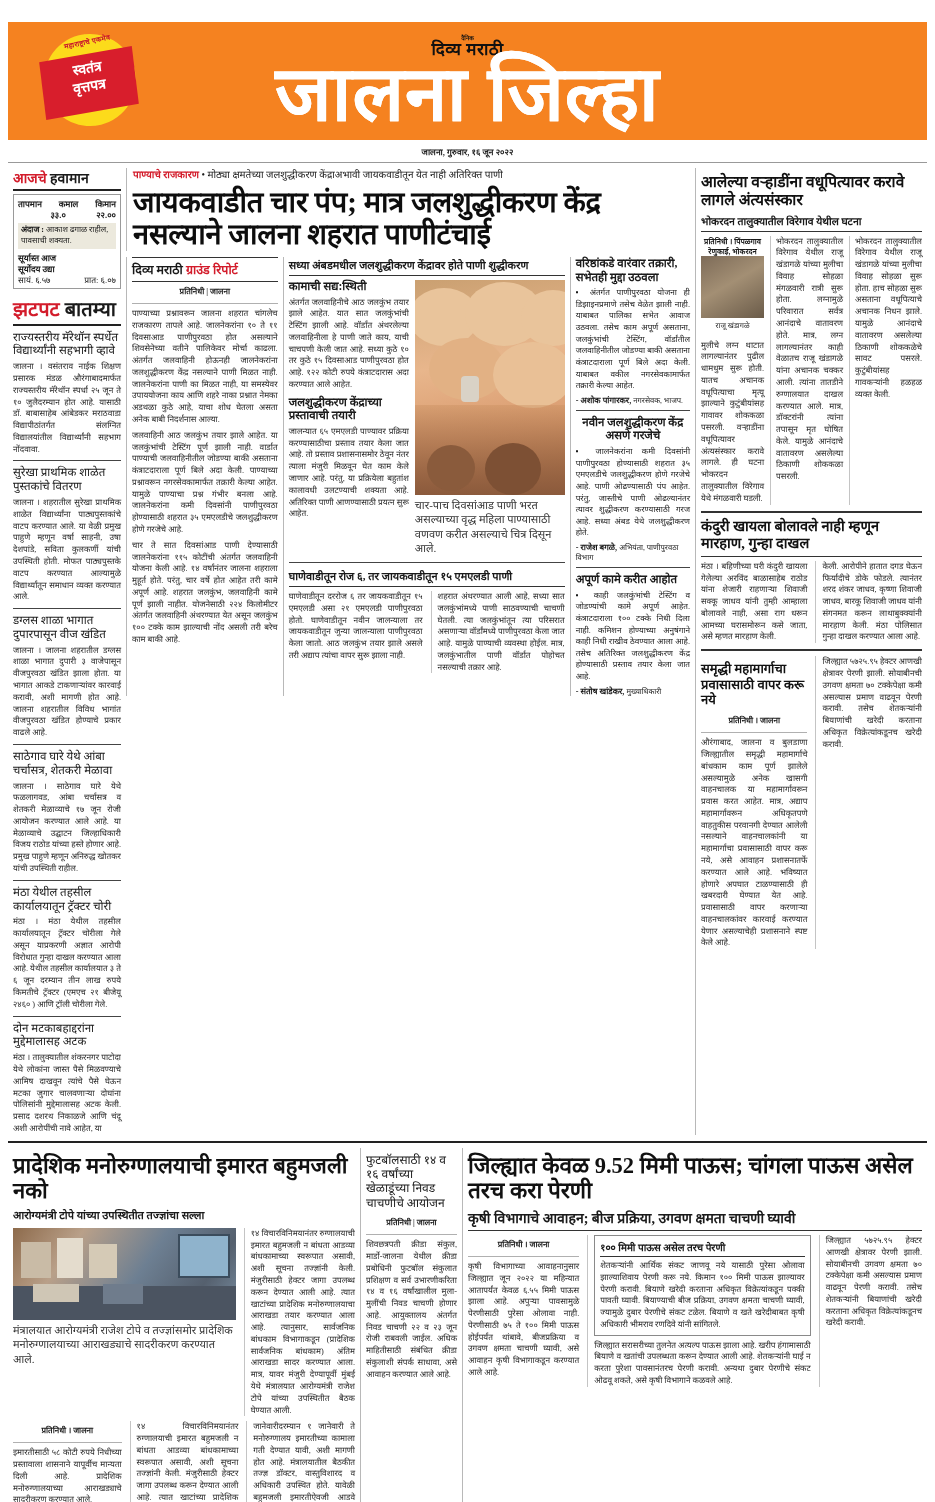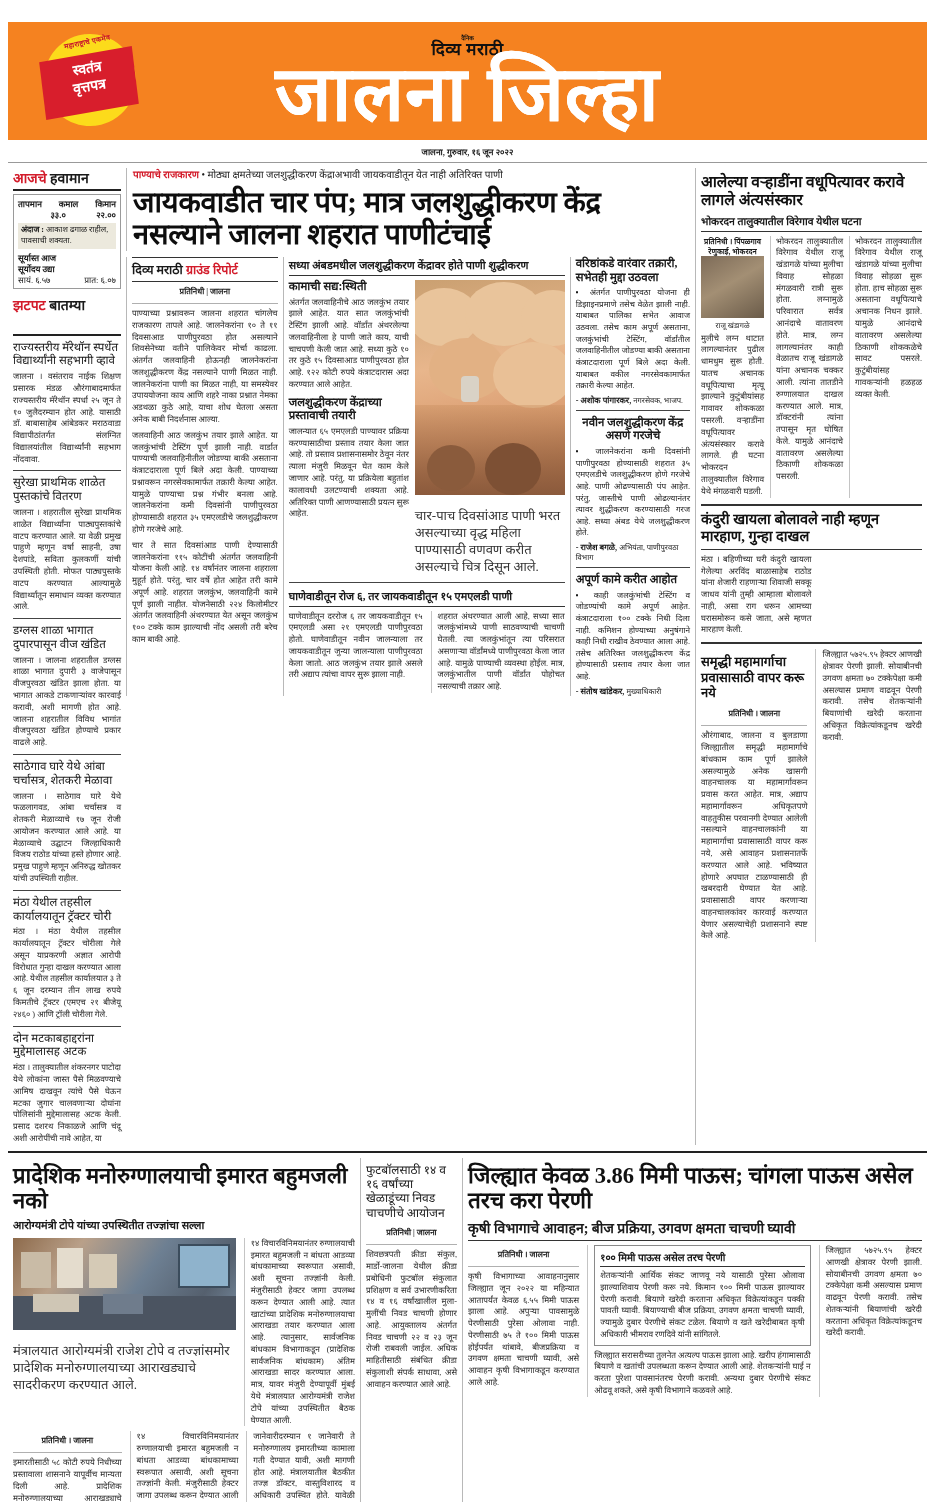--- a/index.html
+++ b/index.html
@@ -102,21 +102,21 @@
   
   .wx-title { font-size: 14px; font-weight: bold; border-bottom: 2px solid #222; padding-bottom: 2px; }
   .wx-title .red { color: #d31c2b; }
   .wx-box { border: 1px solid #9a9a9a; margin-top: 3px; padding: 3px 4px; font-size: 8.5px; }
   .wx-row { display: flex; justify-content: space-between; font-weight: bold; }
   .wx-vals { display: flex; justify-content: space-between; font-weight: bold; margin-bottom: 3px; align-items: center; }
   .wx-note { background: #ece9dd; padding: 2px 3px; font-size: 8px; line-height: 1.35; margin-bottom: 3px; }
   .wx-note b { color: #111; }
   .wx-sun { display: flex; justify-content: flex-start; font-weight: bold; font-size: 8.5px; flex-direction: column; }
   .wx-sunv { display: flex; justify-content: space-between; font-size: 8.5px; }
-  .zhatpat { font-size: 14px; font-weight: bold; margin-top: 6px; border-bottom: 2px solid #222; padding-bottom: 20px;}
+  .zhatpat { font-size: 20px; font-weight: bold; margin-top: 6px; border-bottom: 2px solid #222; padding-bottom: 2px;}
   .zhatpat .red { color: #d31c2b; }
 
   
   .kicker-line { font-size: 10px; line-height: 1.3; padding-bottom: 3px; }
   .kicker-line .redb { color: #d31c2b; font-weight: bold; }
   .lead-hd {
     font-size: 29px; font-weight: bold; line-height: 1.12;
     letter-spacing: -.2px; margin: 2px 0 6px 0; color: #0d0d0d;
   }
   .ground-bar {
@@ -134,21 +134,21 @@
   }
   .bullet-txt { font-size: 8.2px; line-height: 1.42; text-align: justify; }
   .attrib { font-size: 8.2px; font-weight: bold; margin-top: 2px; }
   .attrib .thin { font-weight: normal; font-size: 7.6px; }
 
   .photo {
     width: 100%; height: 215px; position: relative; overflow: hidden;
     background: linear-gradient(170deg,#caa071,#e8b68c 38%,#d99a6e 70%,#b8764a);
   }
   .photo .pot { position:absolute; border-radius:50%; background:#e9c49b; }
-  .caption { font-size: 13px; line-height: 1.32; padding-top: 12px; color: #333; }
+  .caption { font-size: 11px; line-height: 1.32; padding-top: 3px; color: #333; }
 
   .photo2 {
     width: 100%; height: 92px;
     background: linear-gradient(125deg,#8d6a4b,#b9a089 25%,#6d7f92 55%,#55606e 80%,#7a8fa3);
     position: relative; overflow:hidden;
   }
 
   .grey-box {
     border: 1px solid #8a8a8a; padding: 4px 5px; margin: 4px 0;
   }
@@ -346,30 +346,31 @@
     </div>
 
     <div class="col c-right col-sep">
       <div class="section-hd" style="font-size:15.5px">आलेल्या वऱ्हाडींना वधूपित्यावर करावे लागले अंत्यसंस्कार</div>
       <div style="font-size:10.5px;font-weight:bold;padding-bottom:3px;border-bottom:1.5px solid #333">भोकरदन तालुक्यातील विरेगाव येथील घटना</div>
       <div style="display:flex;gap:6px;margin-top:4px">
         <div style="width:66px">
           <div style="font-size:7.6px;font-weight:bold;text-align:center">प्रतिनिधी । पिंपळगाव रेणुकाई, भोकरदन</div>
           <div class="mini-portrait"></div>
           <div style="font-size:7.4px;text-align:center">राजू खंडागळे</div>
-          <div class="body-txt" style="margin-top:3px">मुलीचे लग्न थाटात लागल्यानंतर पुढील धामधुम सुरू होती. यातच अचानक वधूपित्याचा मृत्यू झाल्याने कुटुंबीयांसह गावावर शोककळा पसरली. वऱ्हाडींना वधूपित्यावर अंत्यसंस्कार करावे लागले. ही घटना भोकरदन तालुक्यातील विरेगाव येथे मंगळवारी घडली.</div>
+          <div class="body-txt" style="margin-top:10px">मुलीचे लग्न थाटात लागल्यानंतर पुढील धामधुम सुरू होती. यातच अचानक वधूपित्याचा मृत्यू झाल्याने कुटुंबीयांसह गावावर शोककळा पसरली. वऱ्हाडींना वधूपित्यावर अंत्यसंस्कार करावे लागले. ही घटना भोकरदन तालुक्यातील विरेगाव येथे मंगळवारी घडली.</div>
         </div>
         <div style="width:76px;border-left:1px solid #c4c4c4;padding-left:5px" class="body-txt">भोकरदन तालुक्यातील विरेगाव येथील राजू खंडागळे यांच्या मुलीचा विवाह सोहळा मंगळवारी रात्री सुरू होता. लग्नामुळे परिवारात सर्वत्र आनंदाचे वातावरण होते. मात्र, लग्न लागल्यानंतर काही वेळातच राजू खंडागळे यांना अचानक चक्कर आली. त्यांना तातडीने रुग्णालयात दाखल करण्यात आले. मात्र, डॉक्टरांनी त्यांना तपासून मृत घोषित केले. यामुळे आनंदाचे वातावरण असलेल्या ठिकाणी शोककळा पसरली.</div>
         <div style="width:76px;border-left:1px solid #c4c4c4;padding-left:5px" class="body-txt">भोकरदन तालुक्यातील विरेगाव येथील राजू खंडागळे यांच्या मुलीचा विवाह सोहळा सुरू होता. हाच सोहळा सुरू असताना वधूपित्याचे अचानक निधन झाले. यामुळे आनंदाचे वातावरण असलेल्या ठिकाणी शोककळेचे सावट पसरले. कुटुंबीयांसह गावकऱ्यांनी हळहळ व्यक्त केली.</div>
       </div>
 
       <div class="rule-thick" style="margin-top:6px"></div>
       <div class="section-hd" style="font-size:14.5px;border-bottom:1.5px solid #333;padding-bottom:4px">कंदुरी खायला बोलावले नाही म्हणून मारहाण, गुन्हा दाखल</div>
       <div style="display:flex;gap:8px;margin-top:4px">
         <div class="body-txt" style="width:50%">मंठा । बहिणीच्या घरी कंदुरी खायला गेलेल्या अरविंद बाळासाहेब राठोड यांना शेजारी राहणाऱ्या शिवाजी सक्कू जाधव यांनी तुम्ही आम्हाला बोलावले नाही, असा राग धरून आमच्या घरासमोरून कसे जाता, असे म्हणत मारहाण केली.</div>
+        <div class="body-txt" style="width:50%;border-left:1px solid #c4c4c4;padding-left:6px">केली. आरोपीने हातात दगड घेऊन फिर्यादीचे डोके फोडले. त्यानंतर शरद शंकर जाधव, कृष्णा शिवाजी जाधव, बारकू शिवाजी जाधव यांनी संगनमत करून लाथाबुक्क्यांनी मारहाण केली. मंठा पोलिसात गुन्हा दाखल करण्यात आला आहे.</div>
       </div>
 
       <div class="rule-thick" style="margin-top:6px"></div>
       <div style="display:flex;gap:8px">
         <div style="width:108px">
           <div class="section-hd" style="font-size:13px">समृद्धी महामार्गाचा प्रवासासाठी वापर करू नये</div>
           <div class="byline">प्रतिनिधी । जालना</div>
           <div class="rule"></div>
           <div class="body-txt">औरंगाबाद, जालना व बुलडाणा जिल्ह्यातील समृद्धी महामार्गाचे बांधकाम काम पूर्ण झालेले असल्यामुळे अनेक खासगी वाहनचालक या महामार्गावरून प्रवास करत आहेत. मात्र, अद्याप महामार्गावरून अधिकृतपणे वाहतुकीस परवानगी देण्यात आलेली नसल्याने वाहनचालकांनी या महामार्गाचा प्रवासासाठी वापर करू नये, असे आवाहन प्रशासनातर्फे करण्यात आले आहे. भविष्यात होणारे अपघात टाळण्यासाठी ही खबरदारी घेण्यात येत आहे. प्रवासासाठी वापर करणाऱ्या वाहनचालकांवर कारवाई करण्यात येणार असल्याचेही प्रशासनाने स्पष्ट केले आहे.</div>
         </div>
@@ -415,21 +416,21 @@
     </div>
 
     <div class="col col-sep" style="width:118px">
       <div class="section-hd-sm" style="font-size:12px">फुटबॉलसाठी १४ व १६ वर्षांच्या खेळाडूंच्या निवड चाचणीचे आयोजन</div>
       <div class="byline">प्रतिनिधी | जालना</div>
       <div class="rule"></div>
       <div class="body-txt">शिवछत्रपती क्रीडा संकुल, मार्डो-जालना येथील क्रीडा प्रबोधिनी फुटबॉल संकुलात प्रशिक्षण व सर्व उभारणीकरिता १४ व १६ वर्षांखालील मुला-मुलींची निवड चाचणी होणार आहे. आयुक्तालय अंतर्गत निवड चाचणी २२ व २३ जून रोजी राबवली जाईल. अधिक माहितीसाठी संबंधित क्रीडा संकुलाशी संपर्क साधावा, असे आवाहन करण्यात आले आहे.</div>
     </div>
 
     <div class="col col-sep" style="width:465px">
-      <div class="section-hd" style="font-size:22.5px;line-height:1.14">जिल्ह्यात केवळ 3.86 मिमी पाऊस; चांगला पाऊस असेल तरच करा पेरणी</div>
+      <div class="section-hd" style="font-size:22.5px;line-height:1.14">जिल्ह्यात केवळ 9.52 मिमी पाऊस; चांगला पाऊस असेल तरच करा पेरणी</div>
       <div style="font-size:14px;font-weight:bold;border-bottom:1.5px solid #333;padding-bottom:3px">कृषी विभागाचे आवाहन; बीज प्रक्रिया, उगवण क्षमता चाचणी घ्यावी</div>
       <div style="display:flex;gap:8px;margin-top:4px">
         <div style="width:112px">
           <div class="byline">प्रतिनिधी । जालना</div>
           <div class="rule"></div>
           <div class="body-txt">कृषी विभागाच्या आवाहनानुसार जिल्ह्यात जून २०२२ या महिन्यात आतापर्यंत केवळ ६.५५ मिमी पाऊस झाला आहे. अपुऱ्या पावसामुळे पेरणीसाठी पुरेसा ओलावा नाही. पेरणीसाठी ७५ ते १०० मिमी पाऊस होईपर्यंत थांबावे, बीजप्रक्रिया व उगवण क्षमता चाचणी घ्यावी, असे आवाहन कृषी विभागाकडून करण्यात आले आहे.</div>
         </div>
         <div style="width:225px;border-left:1px solid #c4c4c4;padding-left:6px">
           <div class="grey-box" style="margin-top:0">
             <div class="bh">१०० मिमी पाऊस असेल तरच पेरणी</div>

